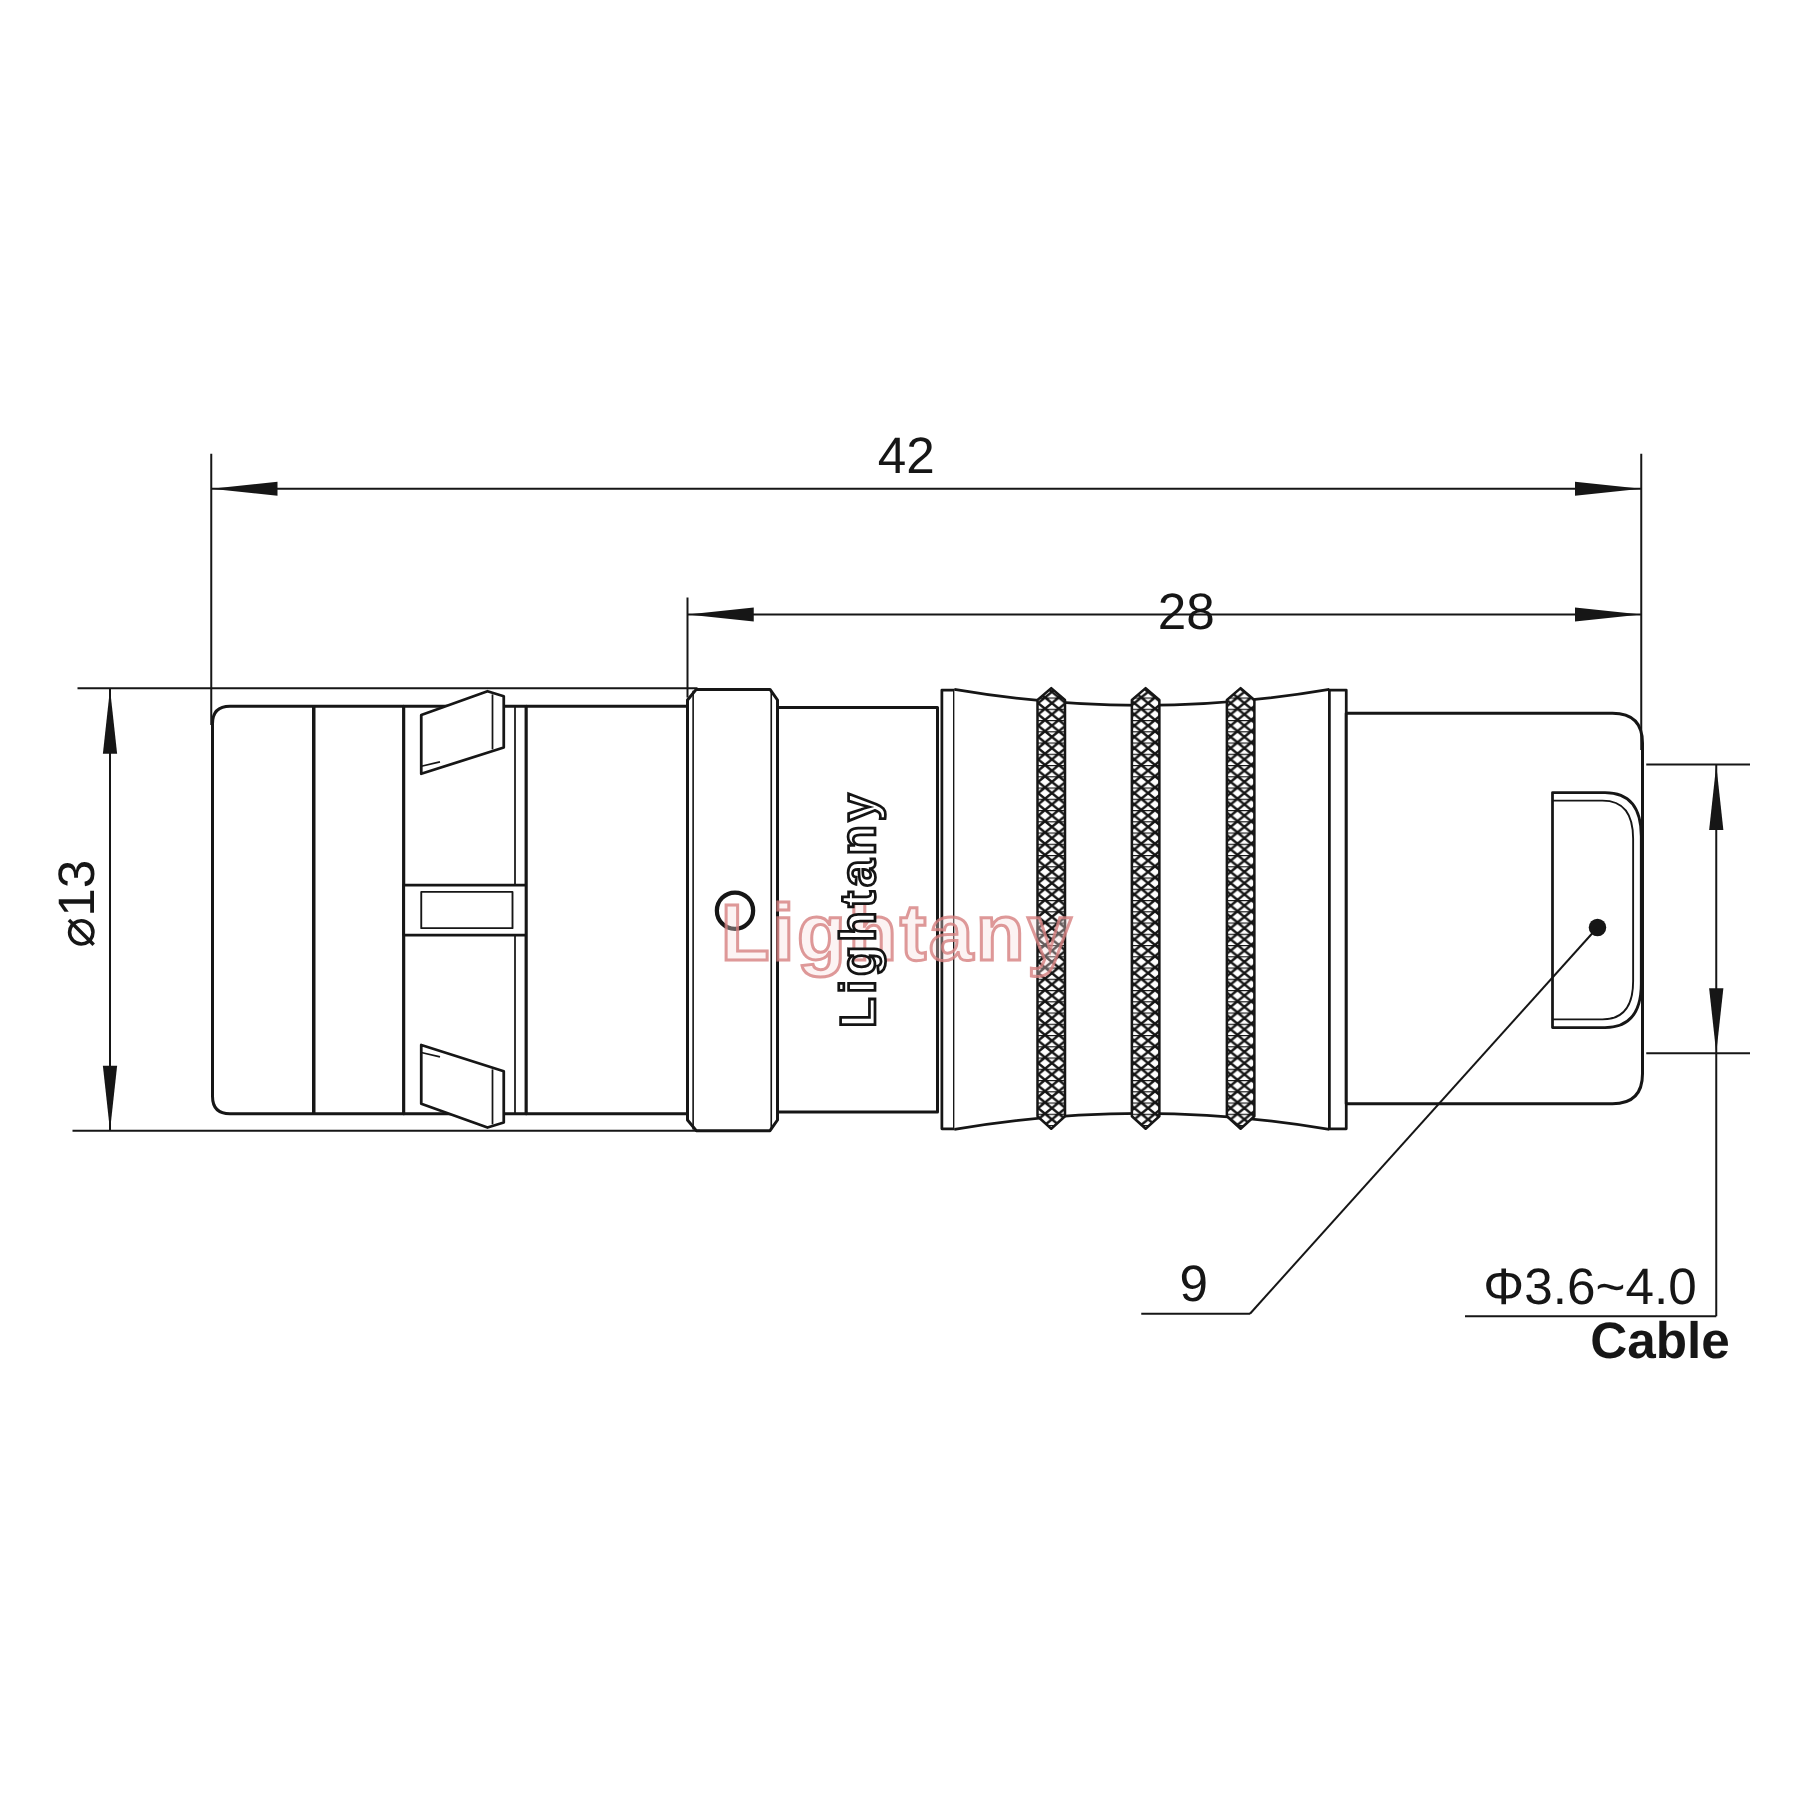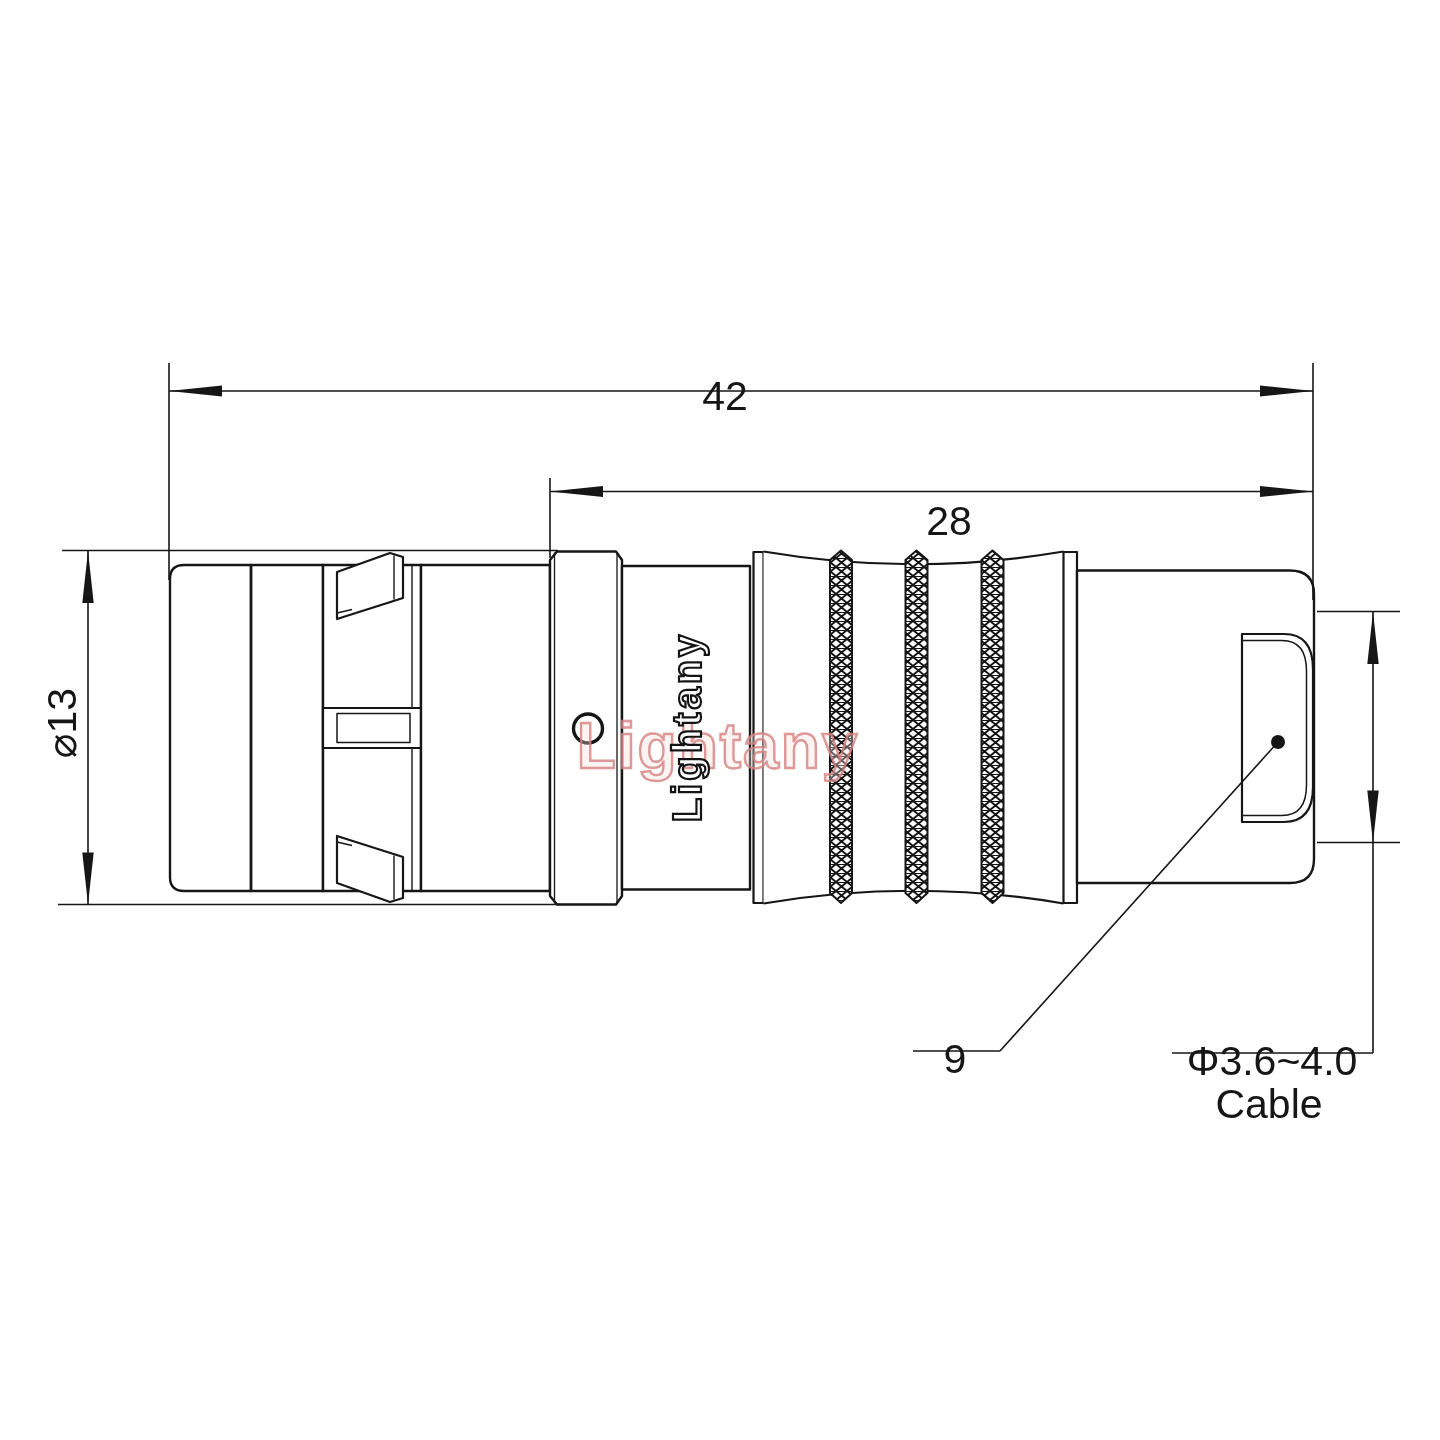--- a/index.html
+++ b/index.html
@@ -1,26 +1,26 @@
 <!DOCTYPE html>
 <html><head>
 <meta charset="utf-8">
 <style>
   html,body{margin:0;padding:0;background:#fff;}
   .canvas{position:relative;width:1440px;height:1440px;background:#fff;overflow:hidden;
           font-family:"Liberation Sans", sans-serif;color:#161616;}
   svg.draw{position:absolute;left:0;top:0;width:1440px;height:1440px;}
   .lbl{position:absolute;line-height:1;white-space:nowrap;color:#161616;}
-  .dimtxt{font-size:41px;transform:translateX(-50%);margin-top:32px;}
+  .dimtxt{font-size:41px;transform:translateX(-50%);}
   #lbl42{left:725px;top:344px;}
   #lbl28{left:949px;top:469px;}
   #lbl13{left:62px;top:723px;transform:translate(-50%,-50%) rotate(-90deg);font-size:41px;}
   #lbl9{left:955px;top:1007px;}
   #cable1{left:1272px;top:1009px;}
-  #cable2{left:1269px;top:1052px;}
+  #cable2{left:1328px;top:1052px;font-weight:bold;}
   .wm-pink{left:718px;top:746px;transform:translate(-50%,-50%);font-size:64px;font-weight:bold;
            letter-spacing:2px;color:rgba(247,222,222,0.35);-webkit-text-stroke:2.4px rgba(214,128,128,0.8);
            position:absolute;line-height:1;white-space:nowrap;}
   .wm-vert{left:687px;top:727px;transform:translate(-50%,-50%) rotate(-90deg);font-size:40px;
            font-weight:bold;letter-spacing:3px;color:#fff;-webkit-text-stroke:2.2px #141414;
            position:absolute;line-height:1;white-space:nowrap;}
 </style>
 </head>
 <body>
 

